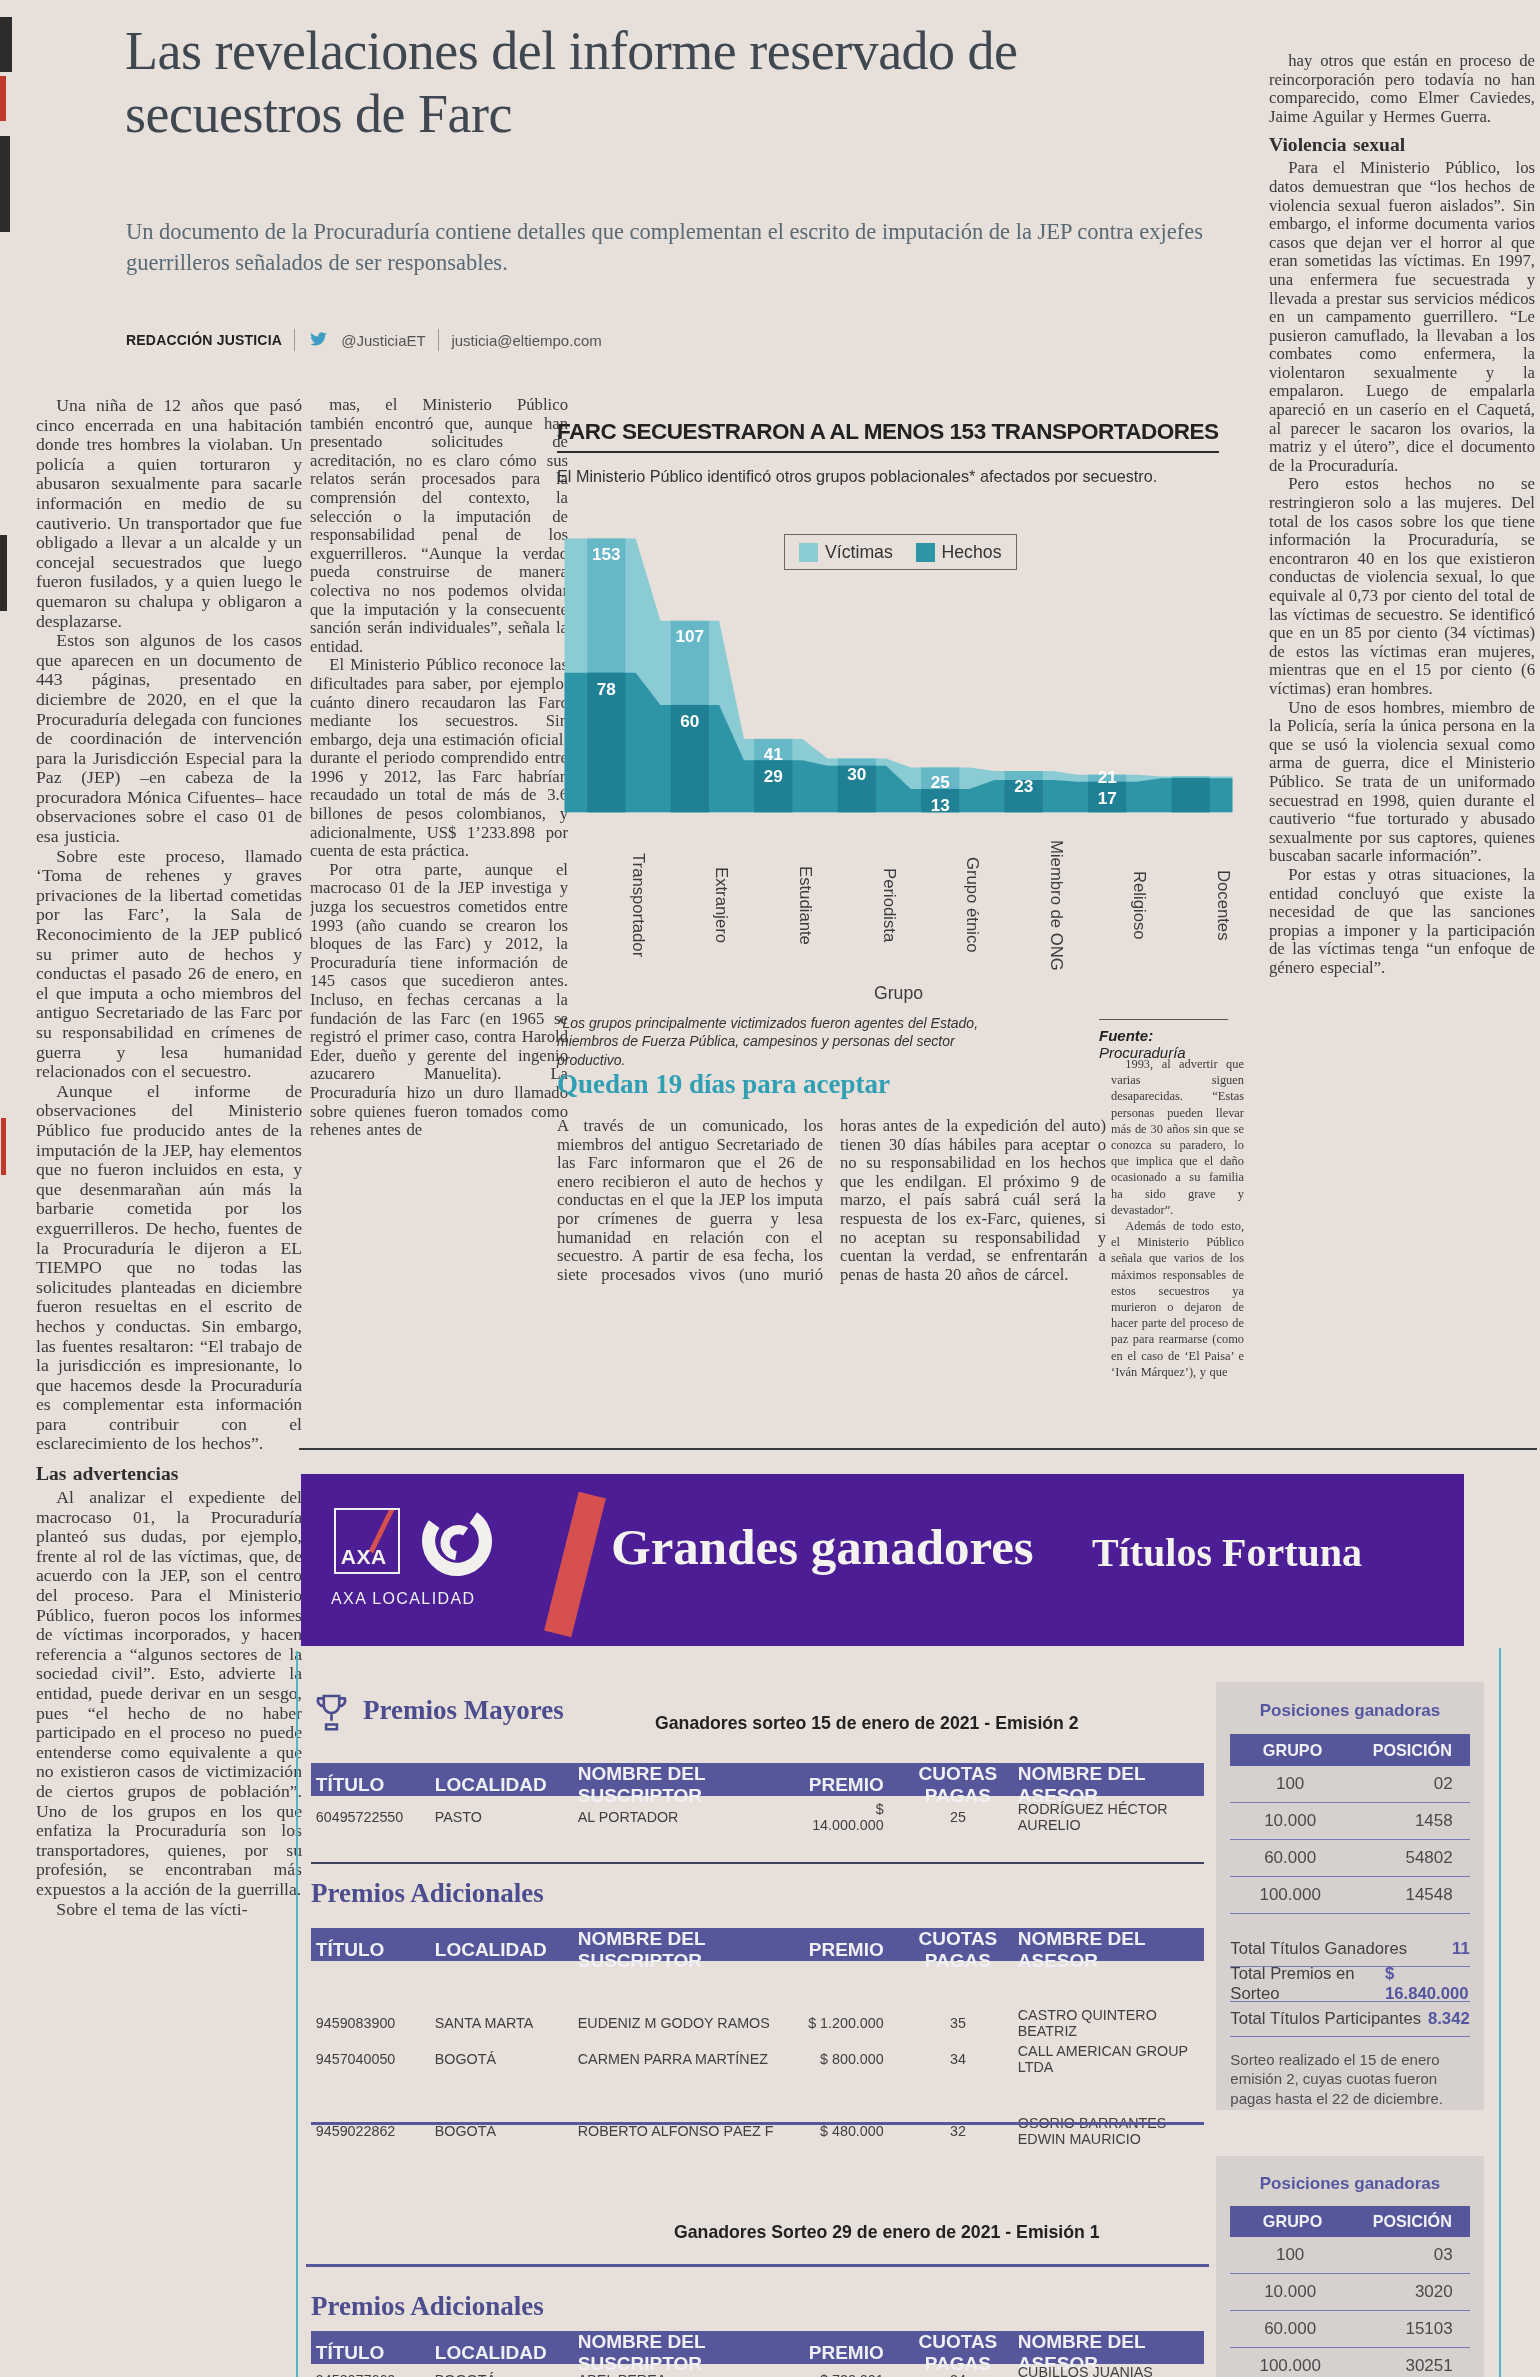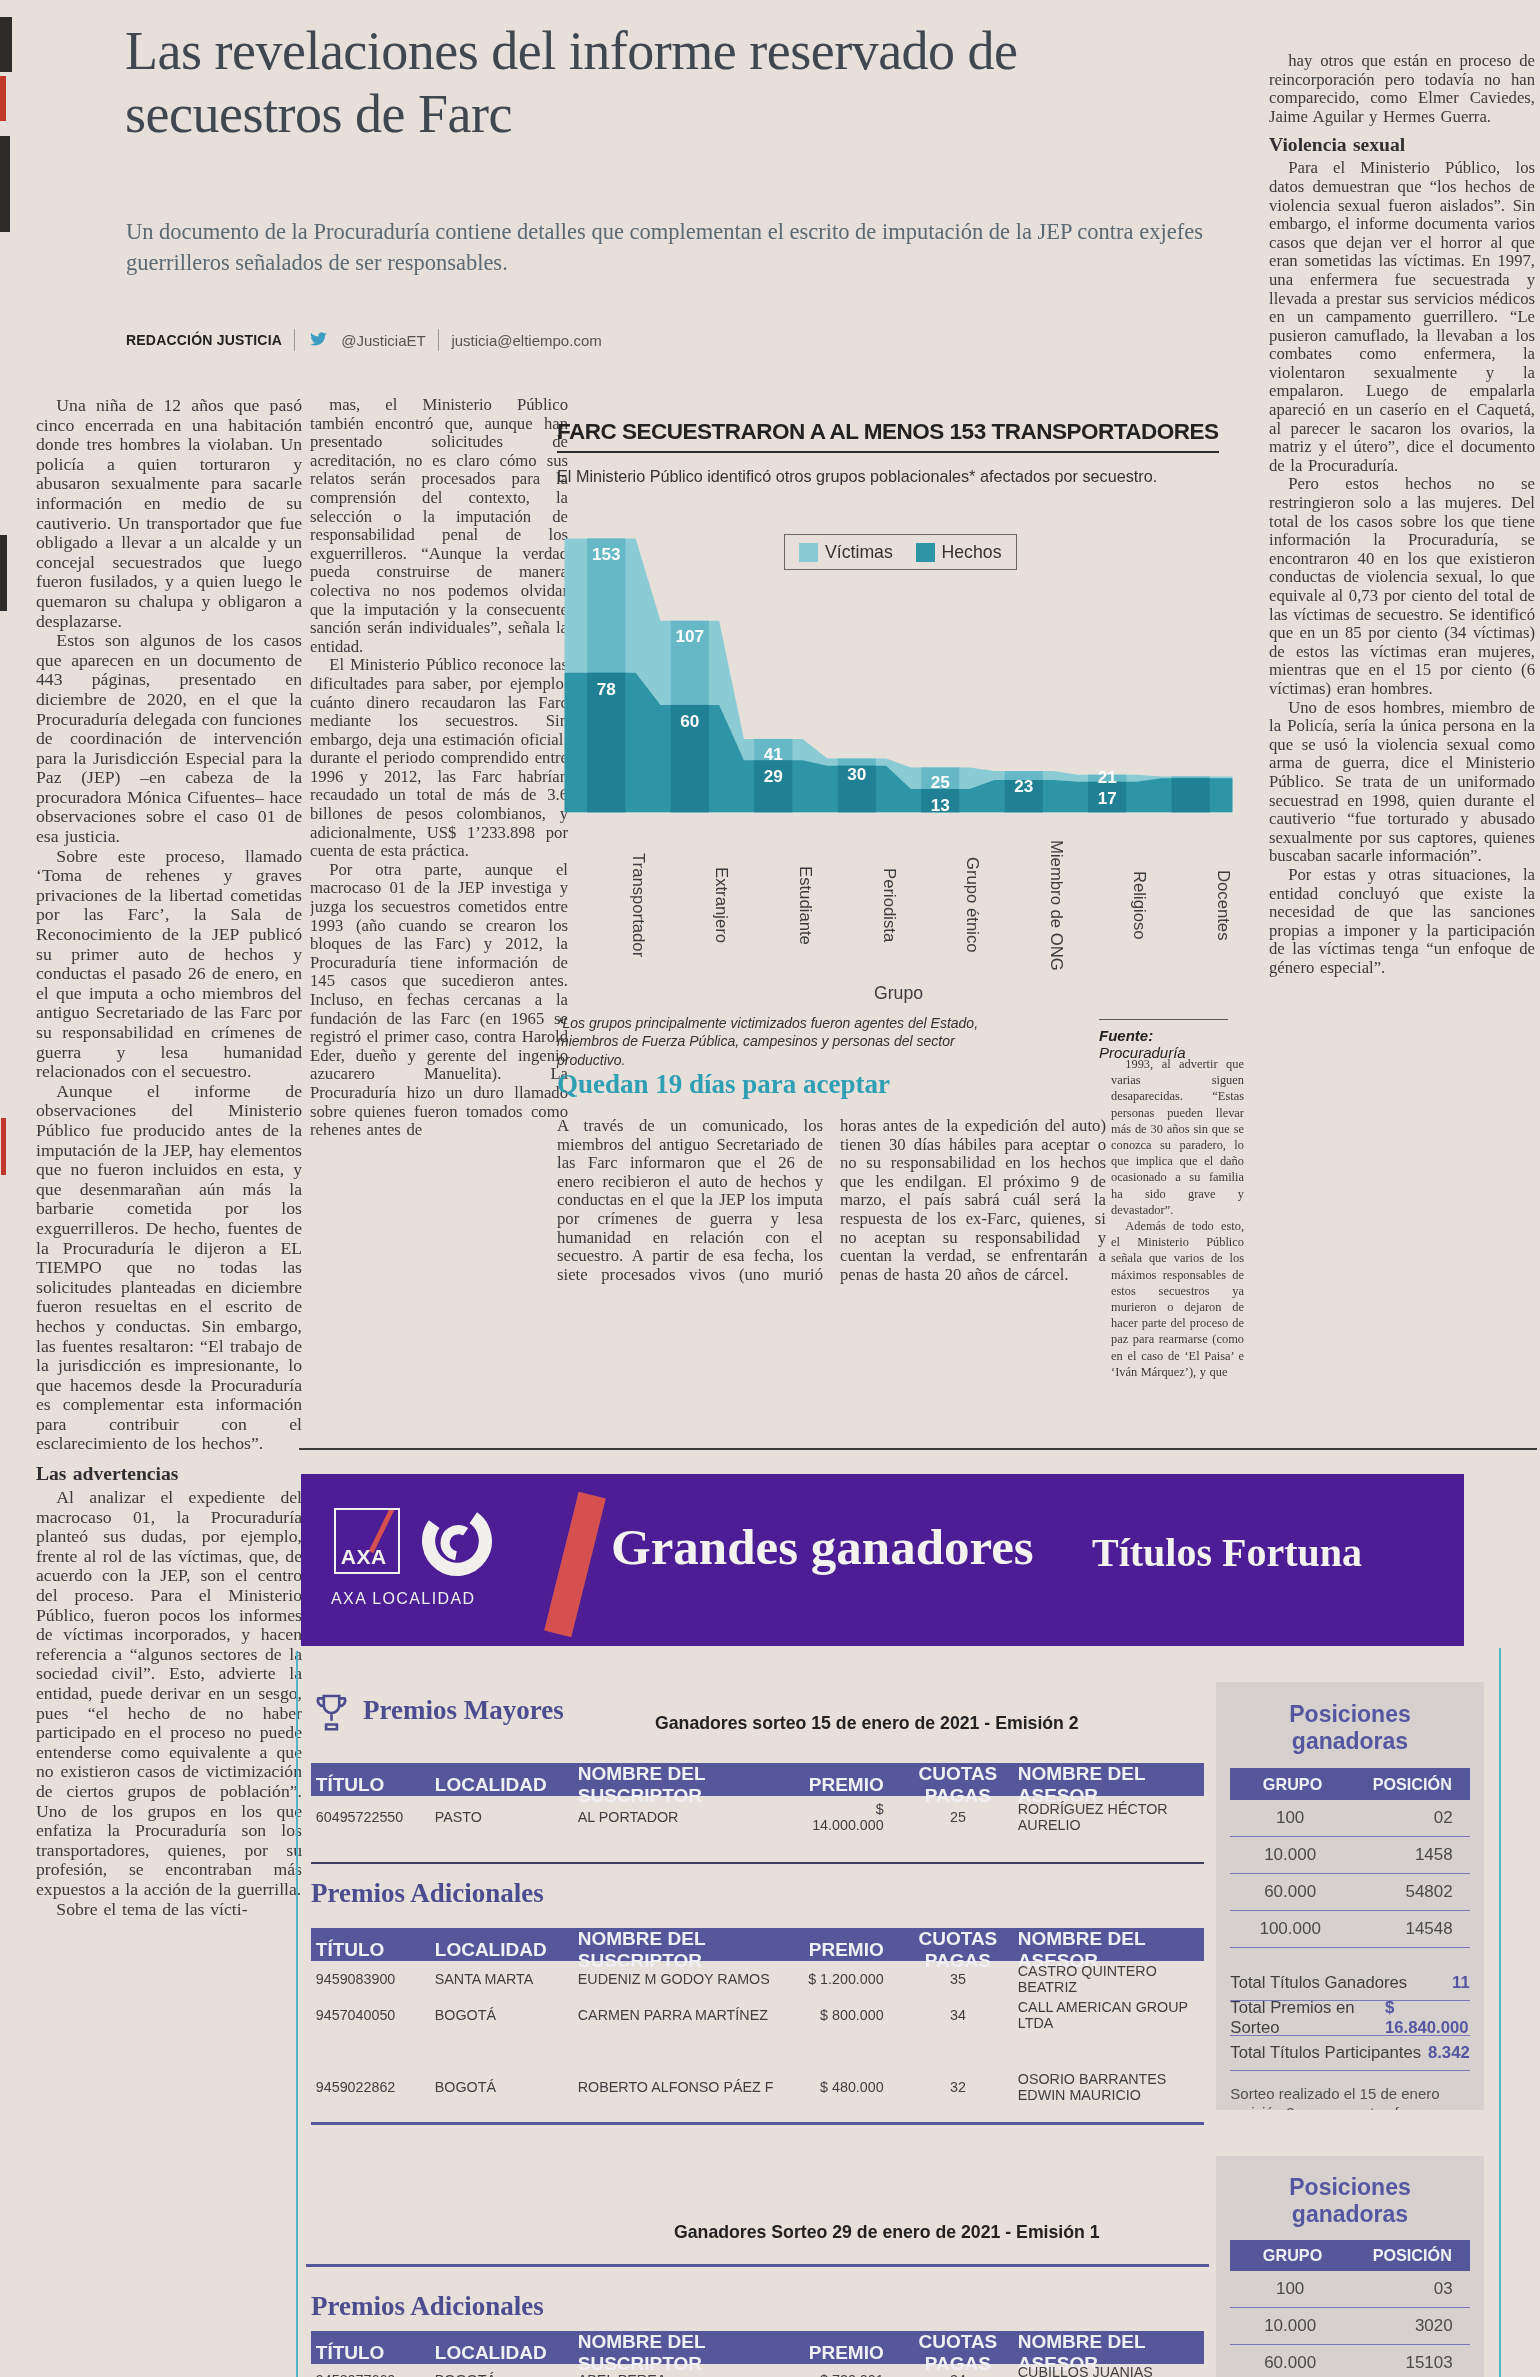--- a/index.html
+++ b/index.html
@@ -73,21 +73,21 @@
   .adgrid .thead,.adgrid .trow{grid-template-columns:119px 143px 225px 100px 115px 1fr;}
   .thead{background:#56579b;color:#f0f0f4;font-weight:bold;font-size:19px;height:100%;}
   .thead span{padding-left:4.8px;}
   .adgrid .trow{color:#3f3f41;font-size:14.3px;}
   .adgrid .trow span{padding-left:4.8px;}
   .adgrid .trow .c3{text-align:right;padding-right:14.3px;}
   .adgrid .trow .c4,.adgrid .thead .h4{text-align:center;}
   .adgrid .thead .h3{text-align:right;padding-right:14.3px;}
 
   .posbox{background:#d6d1ce;}
-  .pos-title{font-family:"Liberation Sans",sans-serif;font-weight:bold;font-size:23px;color:#5456a0;text-align:center;margin:0;}
+  .pos-title{font-family:"Liberation Sans",sans-serif;font-weight:bold;font-size:17px;color:#5456a0;text-align:center;margin:0;}
   .posgrid .thead,.posgrid .trow{grid-template-columns:1fr 1fr;}
   .posgrid .thead{font-size:16.2px;}
   .posgrid .thead span{text-align:center;}
   .posgrid .trow{font-size:17px;color:#4a4a4c;height:37px;border-bottom:1.4px solid #7a7ab8;}
   .posgrid .trow .c0{text-align:center;}
   .posgrid .trow .c1{text-align:right;padding-right:17px;}
   .kvrow{display:flex;justify-content:space-between;align-items:center;height:35px;border-bottom:1.4px solid #7a7ab8;
       font-family:"Liberation Sans",sans-serif;font-size:16.7px;color:#3f3f41;}
   .kvrow .kvv{font-weight:bold;color:#5456a0;}
   .posnote{font-family:"Liberation Sans",sans-serif;font-size:15px;line-height:1.3;color:#4f4f51;}
@@ -282,21 +282,21 @@
   <div class="abs adgrid" style="left:311px;top:1928px;width:893px;" data-name="adicionales-table">
     <div class="thead" style="height:33px;" data-name="table-header">
         <span class="h0" data-name="column-header">TÍTULO</span>
         <span class="h1" data-name="column-header">LOCALIDAD</span>
         <span class="h2" data-name="column-header">NOMBRE DEL SUSCRIPTOR</span>
         <span class="h3" data-name="column-header">PREMIO</span>
         <span class="h4" data-name="column-header">CUOTAS PAGAS</span>
         <span class="h5" data-name="column-header">NOMBRE DEL ASESOR</span>
       </div>
     <div data-name="table-body">
-        <div class="trow" data-name="table-row" style="height: 36px;">
+        <div class="trow" data-name="table-row" style="height: 36px; margin-top: 44px;">
           <span class="c0" data-name="table-cell">9459083900</span>
           <span class="c1" data-name="table-cell">SANTA MARTA</span>
           <span class="c2" data-name="table-cell">EUDENIZ M GODOY RAMOS</span>
           <span class="c3" data-name="table-cell">$ 1.200.000</span>
           <span class="c4" data-name="table-cell">35</span>
           <span class="c5" data-name="table-cell">CASTRO QUINTERO BEATRIZ</span>
         </div>
         <div class="trow" data-name="table-row" style="height: 36px;">
           <span class="c0" data-name="table-cell">9457040050</span>
           <span class="c1" data-name="table-cell">BOGOTÁ</span>

